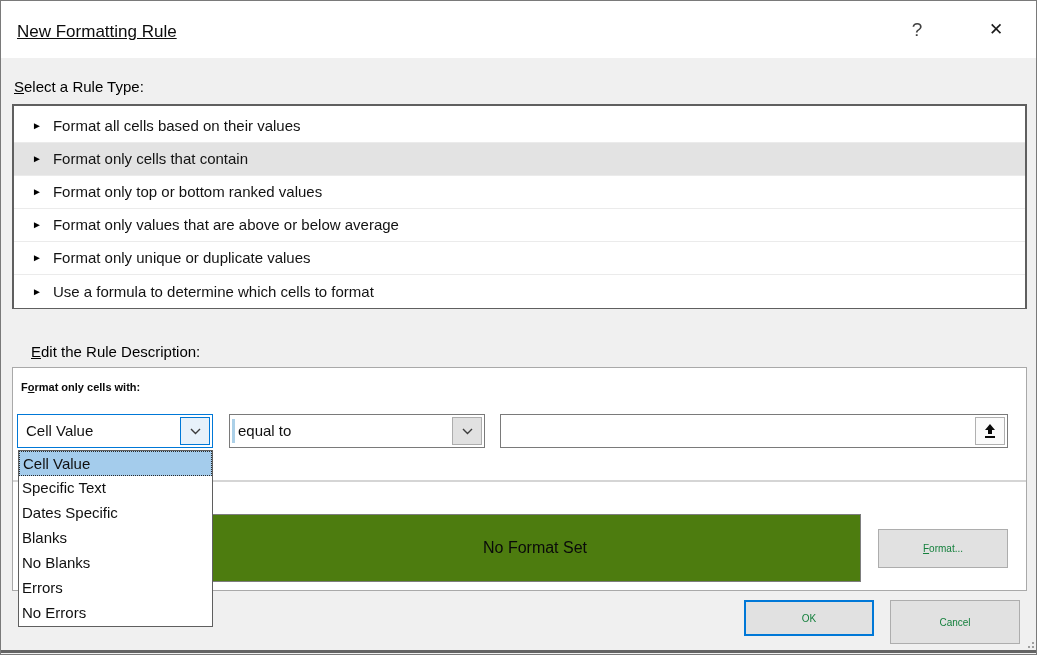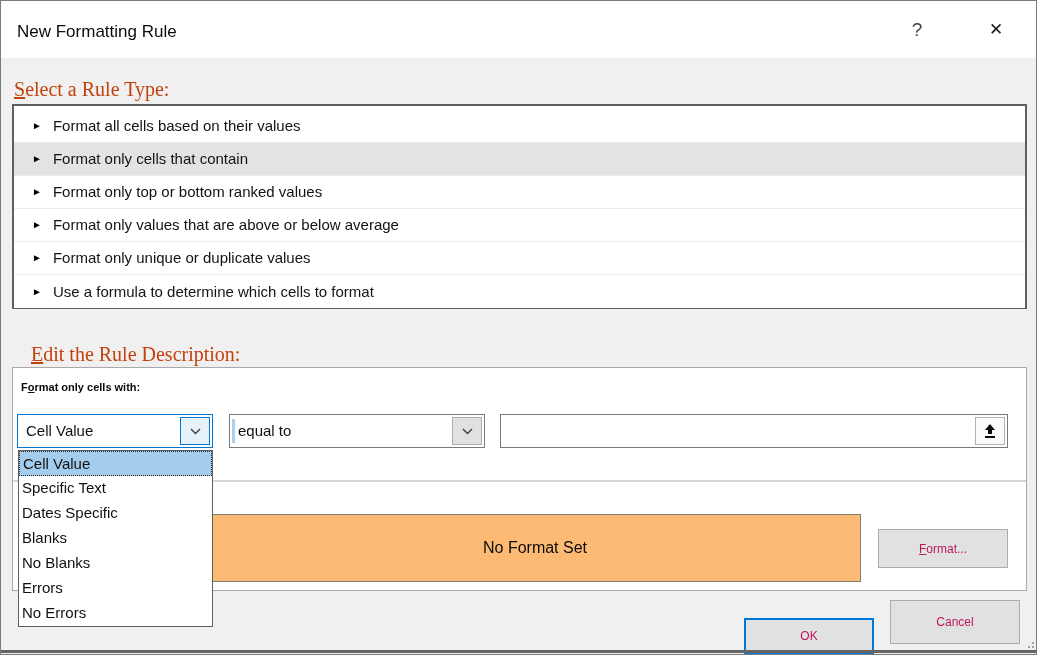--- a/index.html
+++ b/index.html
@@ -4,28 +4,28 @@
 <style>
   * { margin:0; padding:0; box-sizing:border-box; }
   html,body { width:1037px; height:655px; background:#fff; }
   body { font-family:"Liberation Sans", sans-serif; color:#000; }
 
   .dlg { position:relative; width:1037px; height:655px;
          background:#f0f0f0; border:1px solid #7a7a7a; overflow:hidden; }
 
   
   .titlebar { position:absolute; left:0; top:0; width:100%; height:57px; background:#ffffff; }
-  .title { position:absolute; left:16px; top:21px; font-size:17px; color:#0c0c0c; }
+  .title { position:absolute; left:16px; top:21px; font-size:17px; color:#0c0c0c;text-decoration:underline; }
   .tb-btn { position:absolute; top:0; width:46px; height:57px; text-align:center;
             line-height:57px; cursor:default; }
   .help-btn { left:893px; font-size:19px; color:#404040; }
   .close-btn { left:972px; font-size:17px; color:#1a1a1a; }
 
   
-  .lbl { position:absolute; font-size:20px; color:#c2410c;font-family:Liberation Serif, serif; }
+  .lbl { position:absolute; font-size:15px; color:#000000; }
   .u { text-decoration:underline; }
 
   
   .rule-list { position:absolute; left:11px; top:103px; width:1015px; height:205px;
                background:#fff; border:2px solid #5f5f5f; padding-top:4px; }
   .rule-row { height:33px; line-height:32px; font-size:15px; color:#131313;
               padding-left:18px; border-bottom:1px solid #ebebeb;
               display:flex; align-items:center; background:#fff; }
   .rule-row:last-child { border-bottom:none; }
   .rule-row.sel { background:#e3e3e3; }
@@ -53,28 +53,28 @@
                  display:flex; align-items:center; justify-content:center; }
 
   
   .ddlist { position:absolute; left:17px; top:449px; width:195px; height:177px;
             background:#fff; border:1px solid #5f5f5f; z-index:10; }
   .dd-row { height:25px; line-height:24px; font-size:15px; color:#101010; padding-left:3px; }
   .dd-row.sel { background:#a4ccec; border:1px dotted #2b2b2b; }
 
   
   .preview { position:absolute; left:208px; top:513px; width:652px; height:68px;
-             background:#fdba74; border:1px solid #7d7d7d;
+             background:#4d7c0f; border:1px solid #7d7d7d;
              display:flex; align-items:center; justify-content:center;
              font-size:16px; color:#0a0a0a; }
   .btn { position:absolute; background:#e1e1e1; border:1px solid #adadad;
-         font-size:12px; color:#be185d; text-align:center;
+         font-size:10px; color:#15803d; text-align:center;
          display:flex; align-items:center; justify-content:center; cursor:default; }
   .format-btn { left:877px; top:528px; width:130px; height:39px; }
-  .ok-btn { left:743px; top:599px; width:130px; height:36px; border:2px solid #0078d7;margin-top:18px; }
+  .ok-btn { left:743px; top:599px; width:130px; height:36px; border:2px solid #0078d7; }
   .cancel-btn { left:889px; top:599px; width:130px; height:44px; }
 
   
   .grip { position:absolute; right:10px; bottom:10px; width:2px; height:2px; background:transparent;
           box-shadow: 8px 0 #9f9f9f, 8px 4px #9f9f9f, 8px 8px #9f9f9f,
                       4px 4px #9f9f9f, 4px 8px #9f9f9f, 0 8px #9f9f9f; }
   .bottom-edge { position:absolute; left:0; top:649px; width:100%; height:3px; background:#646464; }
 </style>
 </head>
 <body>

